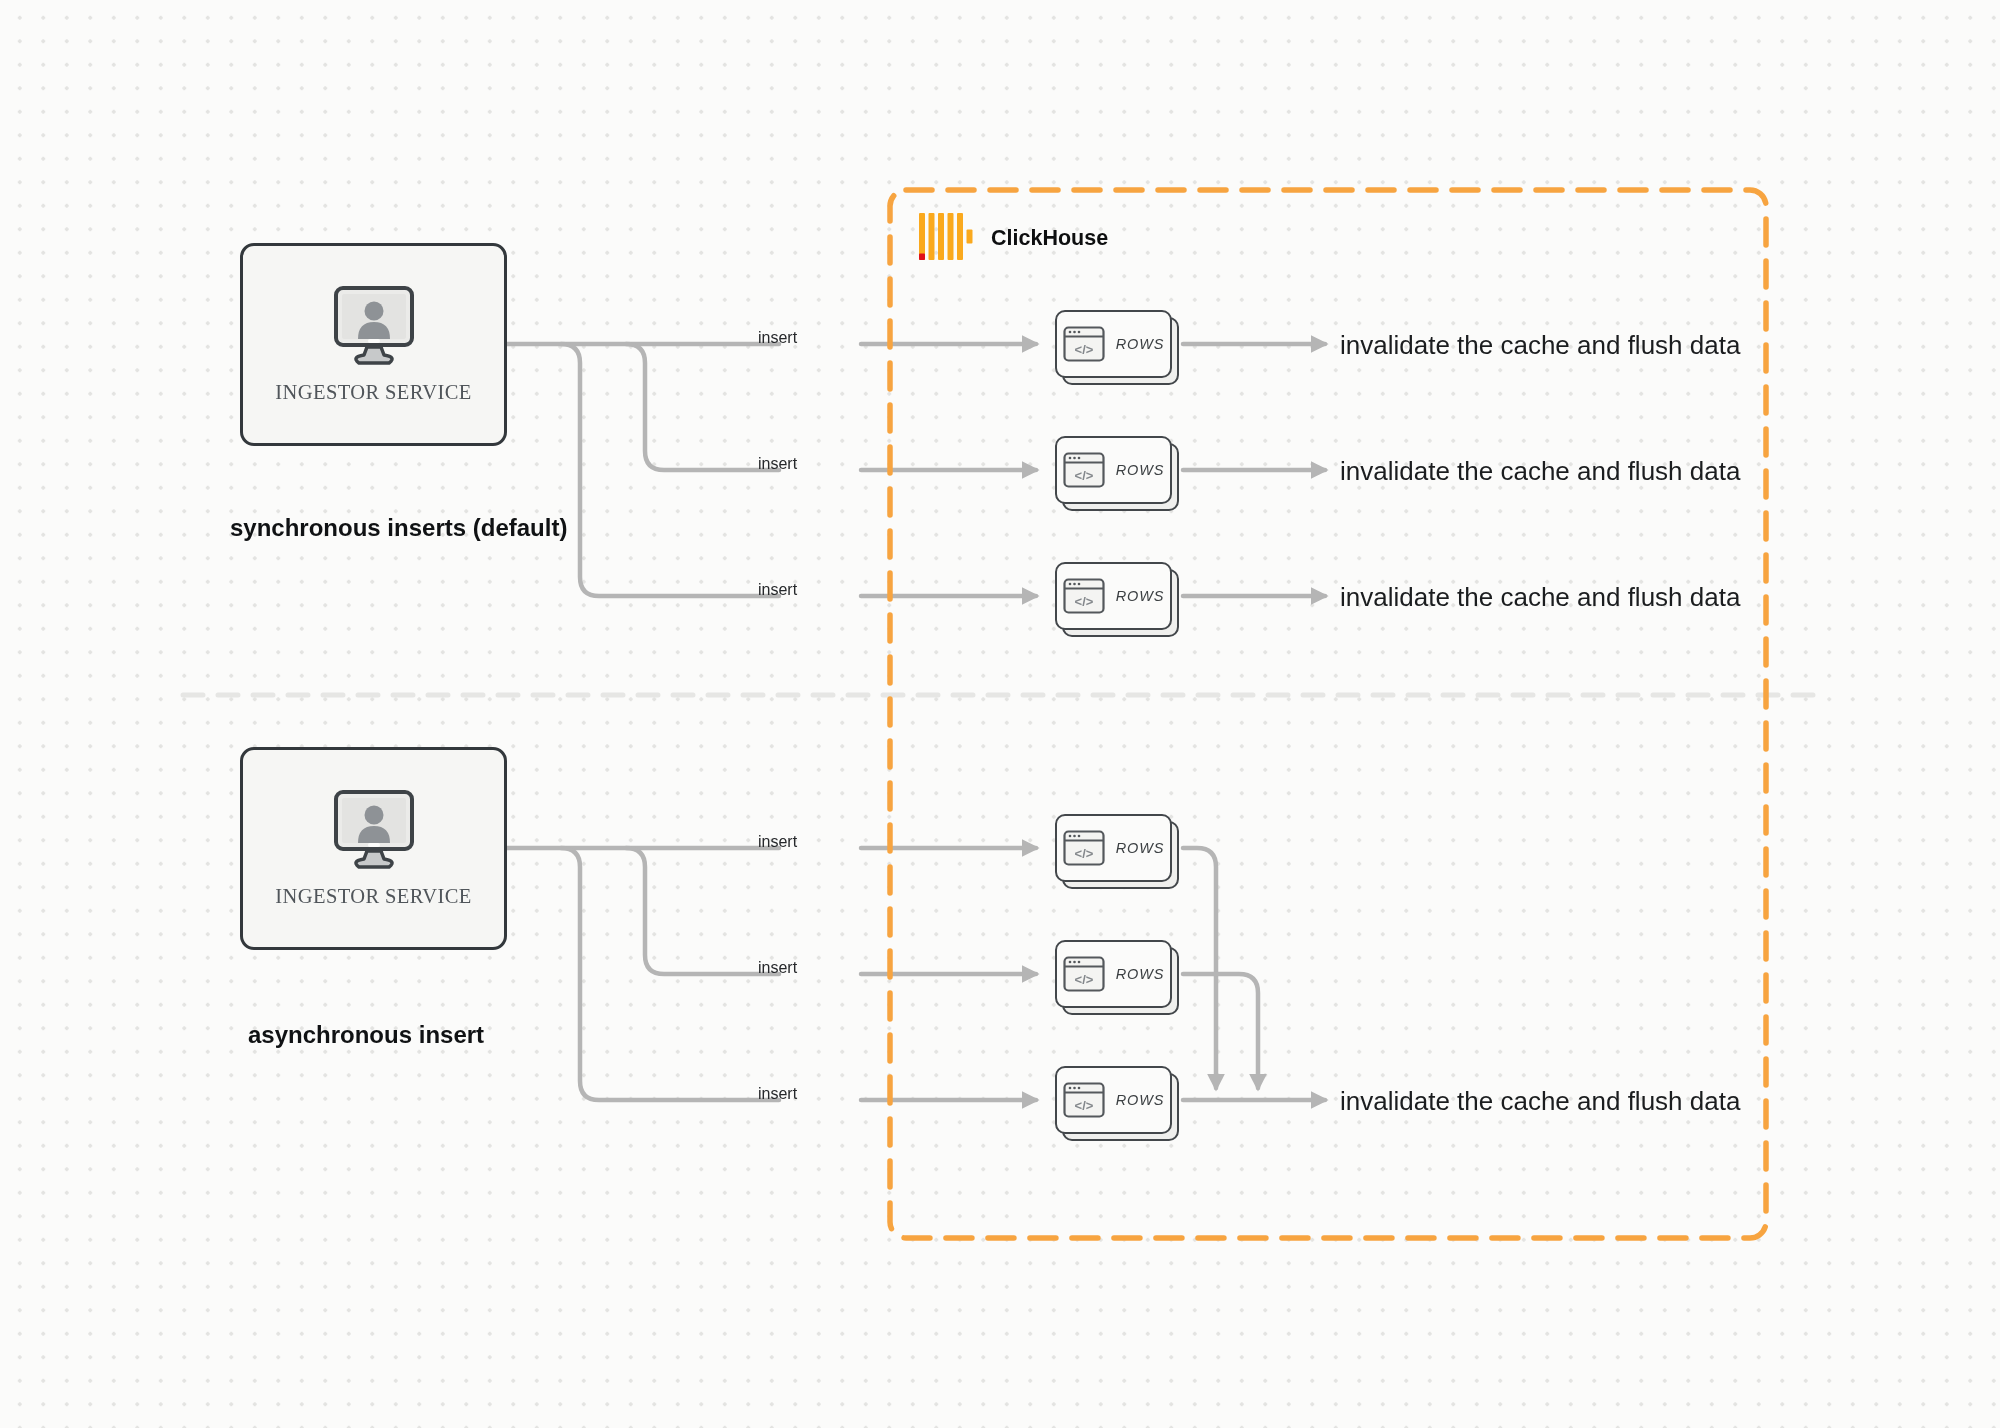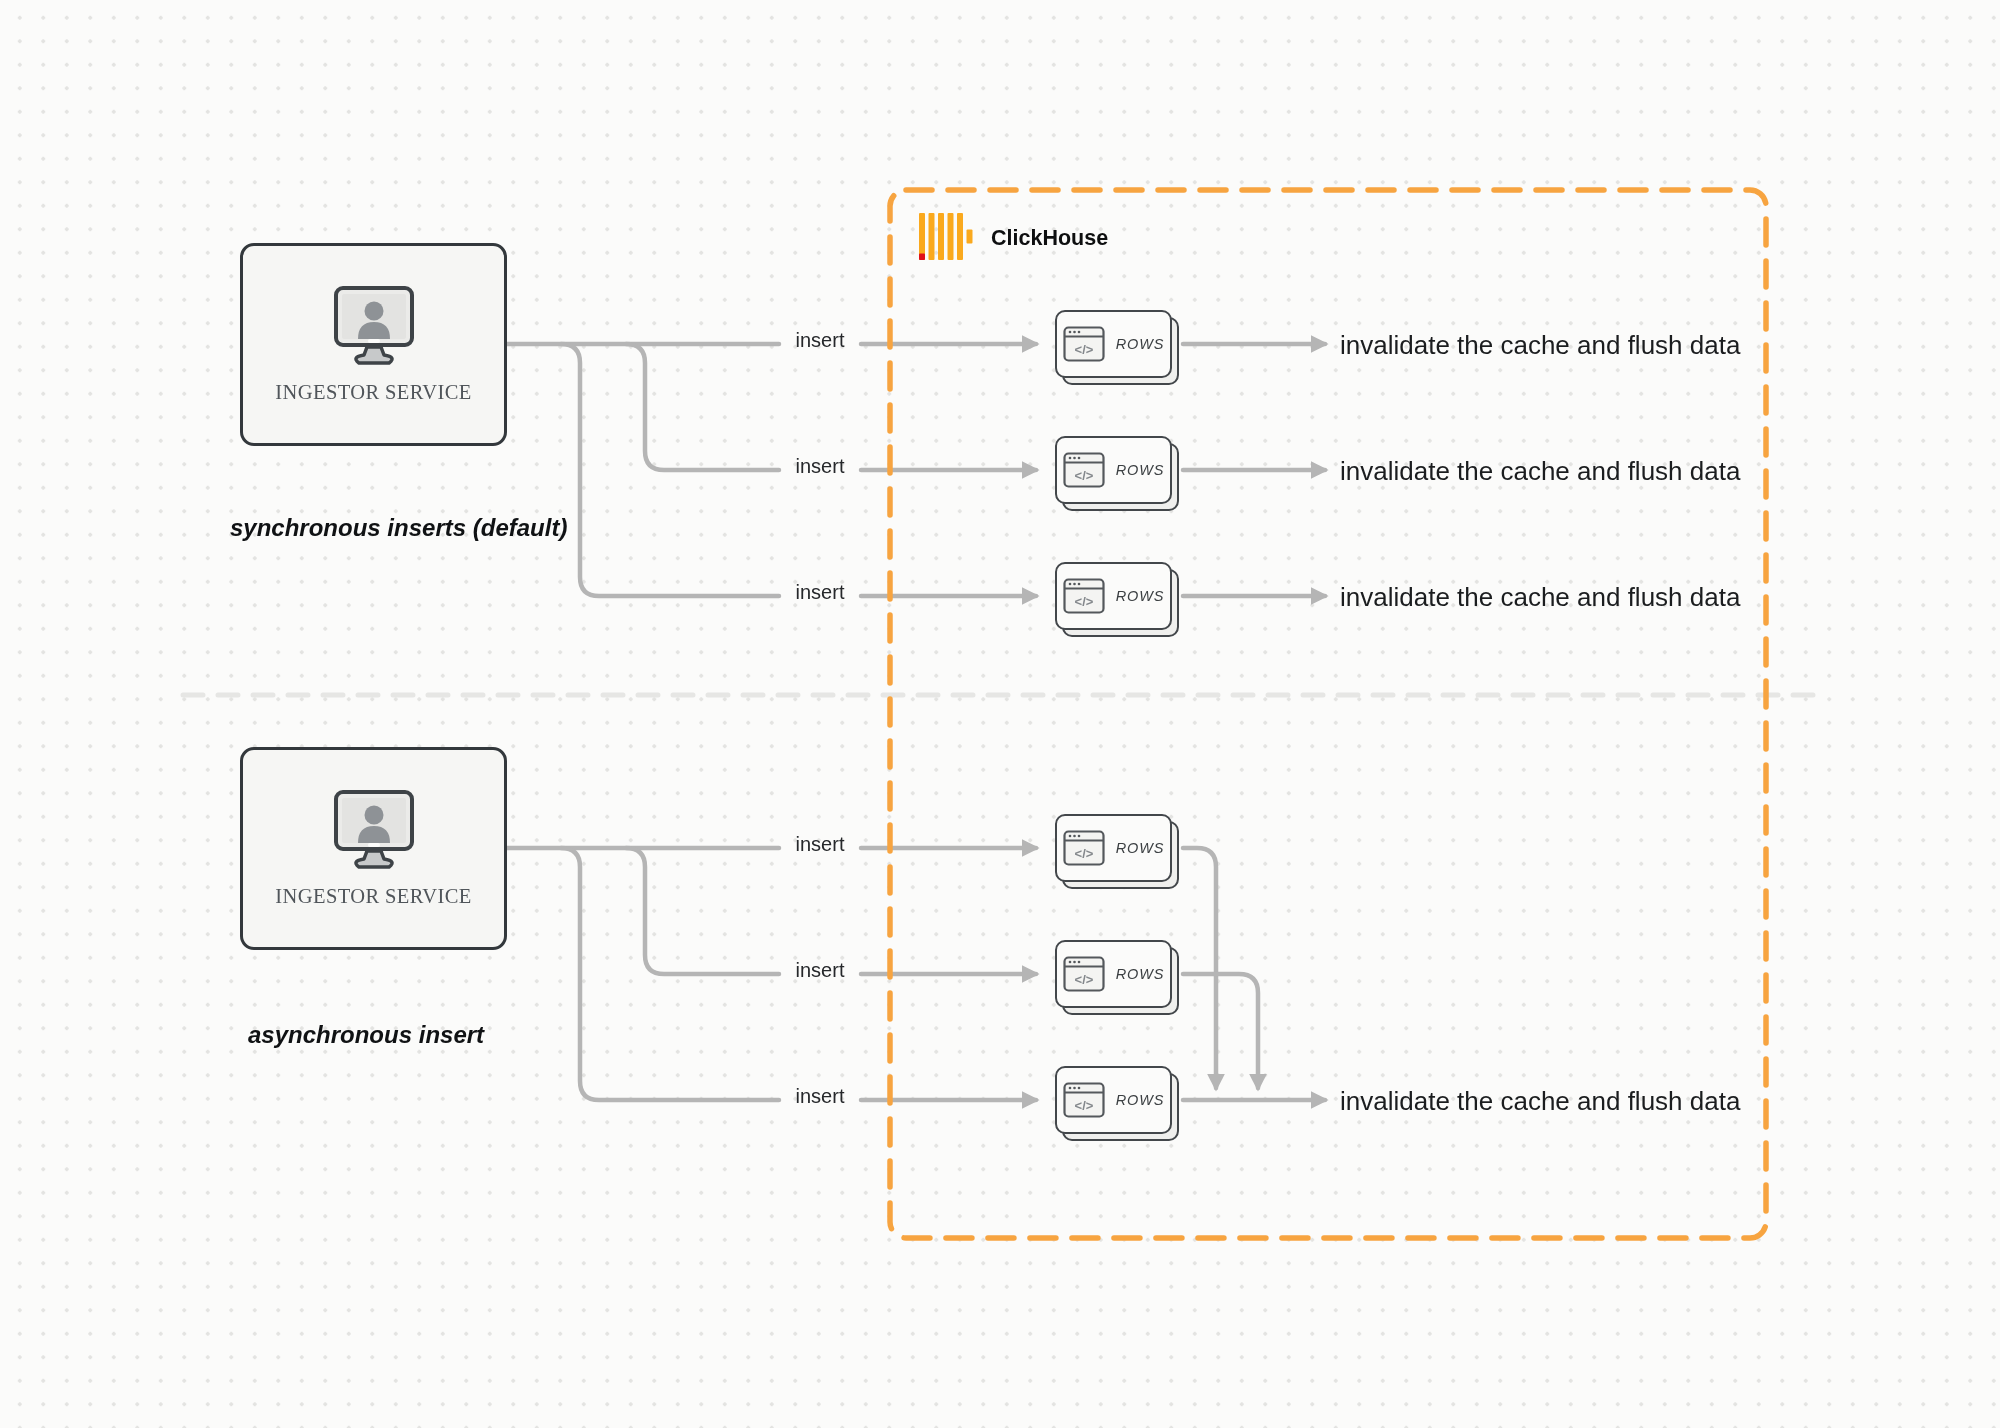--- a/index.html
+++ b/index.html
@@ -19,24 +19,24 @@
   .service-box{
     position:absolute;left:240px;width:267px;height:203px;box-sizing:border-box;
     background:#f6f6f4;border:3.5px solid #33383c;border-radius:14px;
     display:flex;flex-direction:column;align-items:center;justify-content:center;
     gap:10px;z-index:2;
   }
   .service-box .label{
     font-size:20.5px;color:#50555a;letter-spacing:0.4px;font-family:Liberation Serif, serif;
   }
   .caption{
-    position:absolute;font-size:24px;font-weight:bold;color:#101214;z-index:3;white-space:nowrap;font-style:italic;
+    position:absolute;font-size:24px;font-weight:bold;color:#101214;z-index:3;white-space:nowrap;
   }
   .insert-label{
-    position:absolute;width:124px;text-align:center;font-size:20px;color:#26282b;z-index:3;
+    position:absolute;width:124px;text-align:left;font-size:16px;color:#26282b;z-index:3;
   }
   .result-label{
     position:absolute;left:1340px;font-size:26px;color:#1b1d1f;z-index:3;white-space:nowrap;
   }
   .rows-card{position:absolute;left:1055px;width:117px;height:68px;z-index:2;}
   .rows-card .back{
     position:absolute;left:7px;top:7px;width:117px;height:68px;box-sizing:border-box;
     background:#efefed;border:2.5px solid #43474b;border-radius:10px;
   }
   .rows-card .front{

